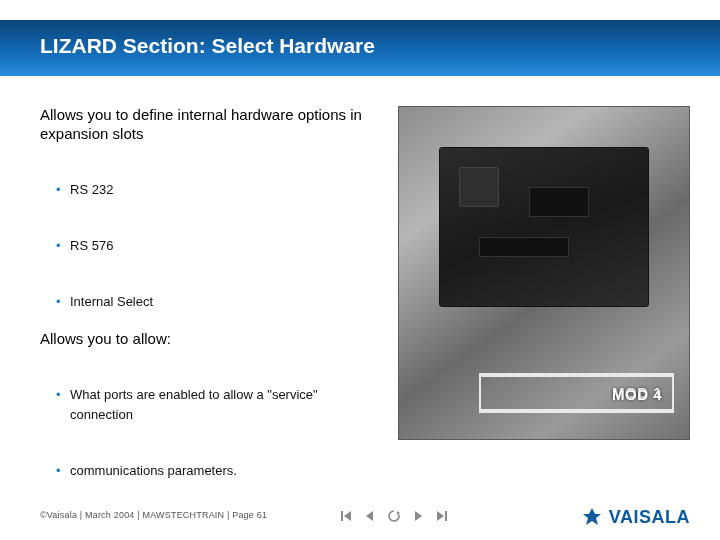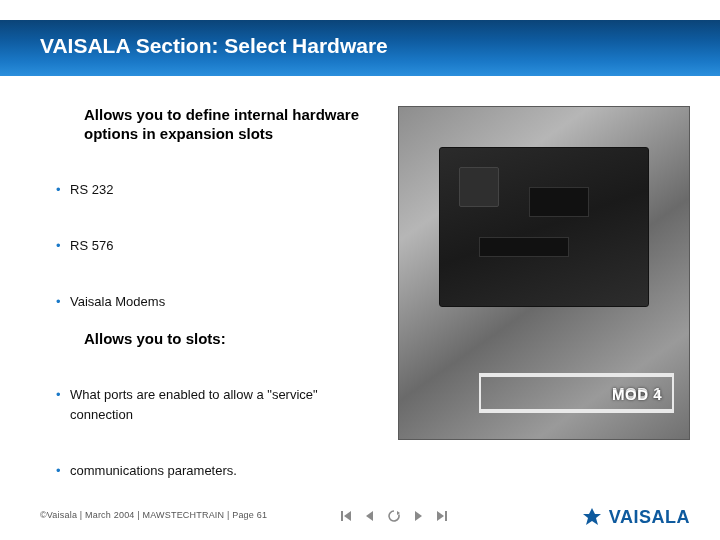--- a/index.html
+++ b/index.html
@@ -28,25 +28,24 @@
     font-weight: bold;
   }
   .content {
     position: absolute;
     top: 106px;
     left: 40px;
     width: 330px;
   }
   .sec-head {
     font-size: 15px;
-    font-weight: bold;
+    font-weight: normal;
     line-height: 1.25;
     color: #000;
     margin-bottom: 8px;
-    margin-left: 44px;
   }
   ul.bullets {
     list-style: none;
     margin: 0 0 18px 16px;
   }
   ul.bullets li {
     font-size: 13px;
     color: #111;
     line-height: 1.55;
     position: relative;
@@ -153,32 +152,32 @@
     font-weight: bold;
     font-size: 18px;
     letter-spacing: 0.5px;
   }
   .logo .mark svg { display: block; }
 </style>
 </head>
 <body>
 
 <div class="title-band">
-  <div class="title-text">VAISALA Section: Select Hardware</div>
+  <div class="title-text">LIZARD Section: Select Hardware</div>
 </div>
 
 <div class="content">
   <div class="sec-head">Allows you to define internal hardware options in expansion slots</div>
   <ul class="bullets">
     <li>RS 232</li>
     <li>RS 576</li>
-    <li>Vaisala Modems</li>
+    <li>Internal Select</li>
   </ul>
 
-  <div class="sec-head">Allows you to slots:</div>
+  <div class="sec-head">Allows you to allow:</div>
   <ul class="bullets">
     <li>What ports are enabled to allow a "service" connection</li>
     <li>communications parameters.</li>
   </ul>
 </div>
 
 <div class="hw-image">
   <div class="board-core"></div>
   <div class="sticker"></div>
   <div class="chip a"></div>

